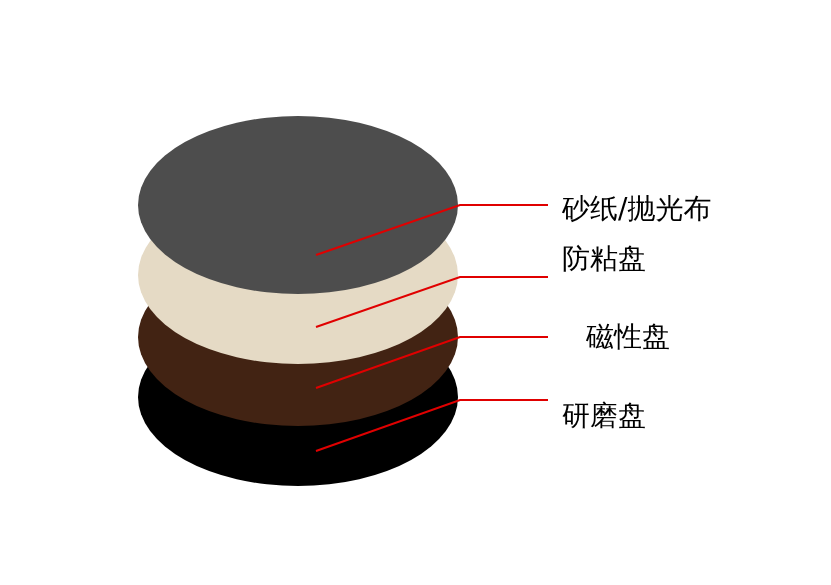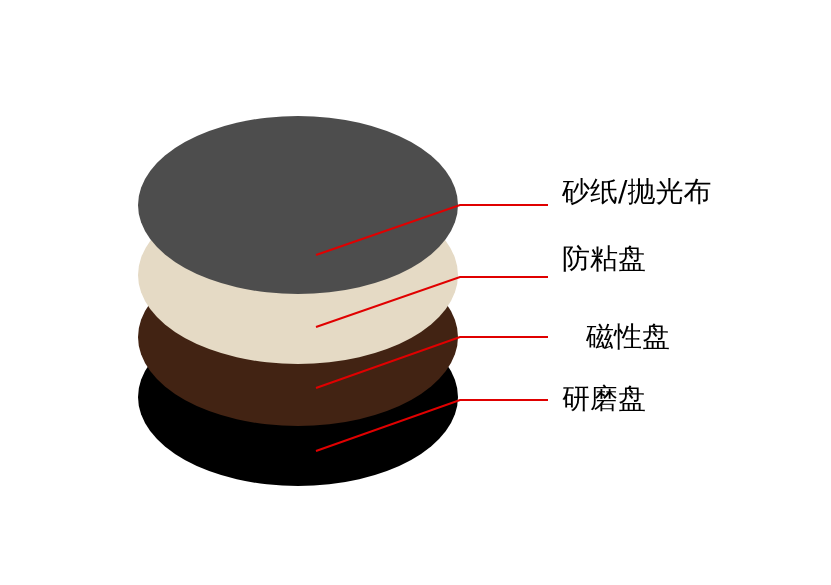--- a/index.html
+++ b/index.html
@@ -24,16 +24,16 @@
   <ellipse cx="298" cy="337" rx="160" ry="89" fill="#422313"></ellipse>
   <ellipse cx="298" cy="275" rx="160" ry="89" fill="#e5dac5"></ellipse>
   <ellipse cx="298" cy="205" rx="160" ry="89" fill="#4d4d4d"></ellipse>
 
   <polyline points="316,255 460,205 548,205" fill="none" stroke="#e00000" stroke-width="2"></polyline>
   <polyline points="316,327 460,277 548,277" fill="none" stroke="#e00000" stroke-width="2"></polyline>
   <polyline points="316,388 460,337 548,337" fill="none" stroke="#e00000" stroke-width="2"></polyline>
   <polyline points="316,451 460,400 548,400" fill="none" stroke="#e00000" stroke-width="2"></polyline>
 </svg>
 
-<div class="label" style="top:178px;">砂纸/抛光布</div>
+<div class="label" style="top:195px;">砂纸/抛光布</div>
 <div class="label" style="top:245px;">防粘盘</div>
 <div class="label" style="top:323px;margin-left:24px;">磁性盘</div>
-<div class="label" style="top:385px;">研磨盘</div>
+<div class="label" style="top:402px;">研磨盘</div>
 
 </body></html>

